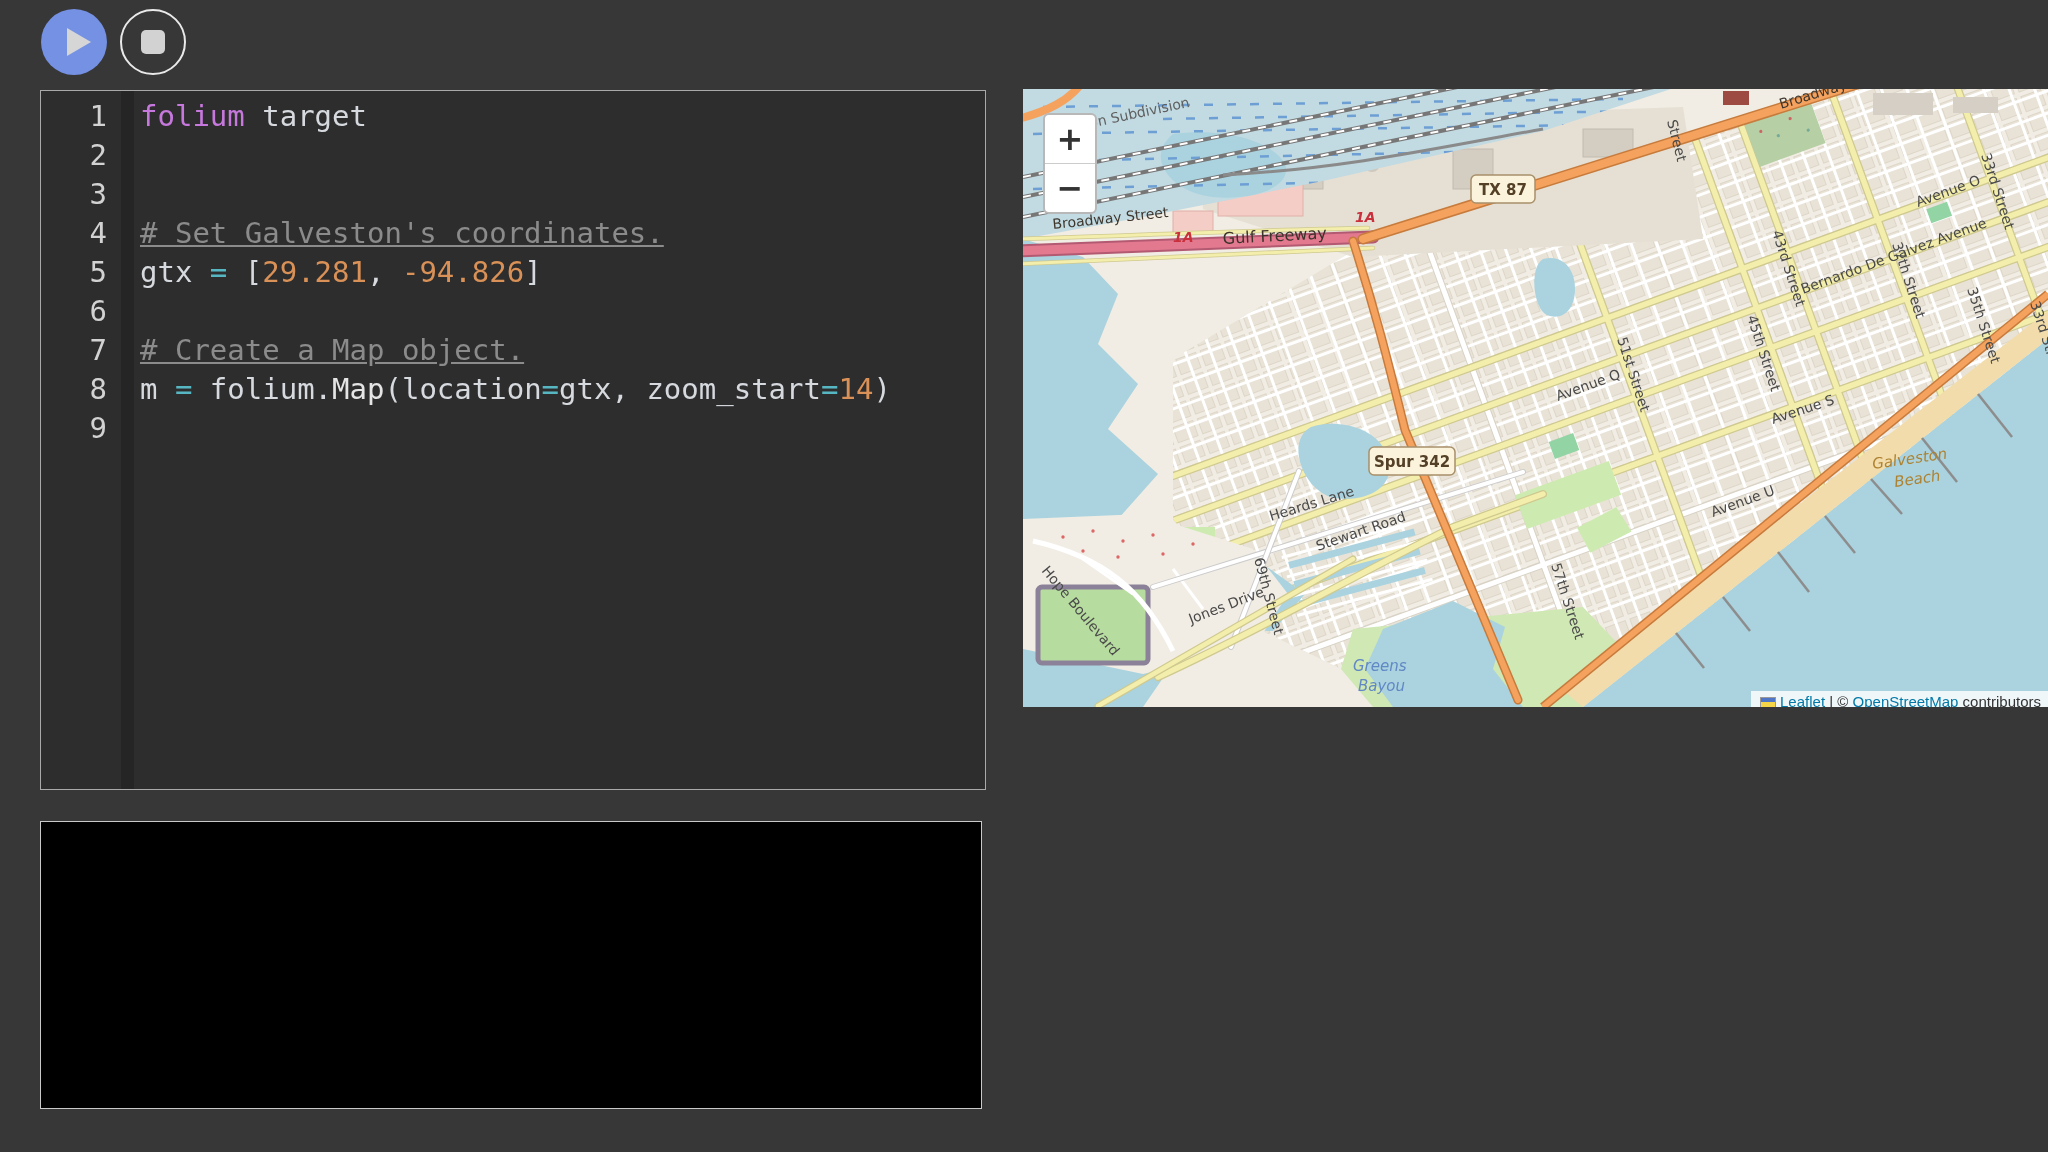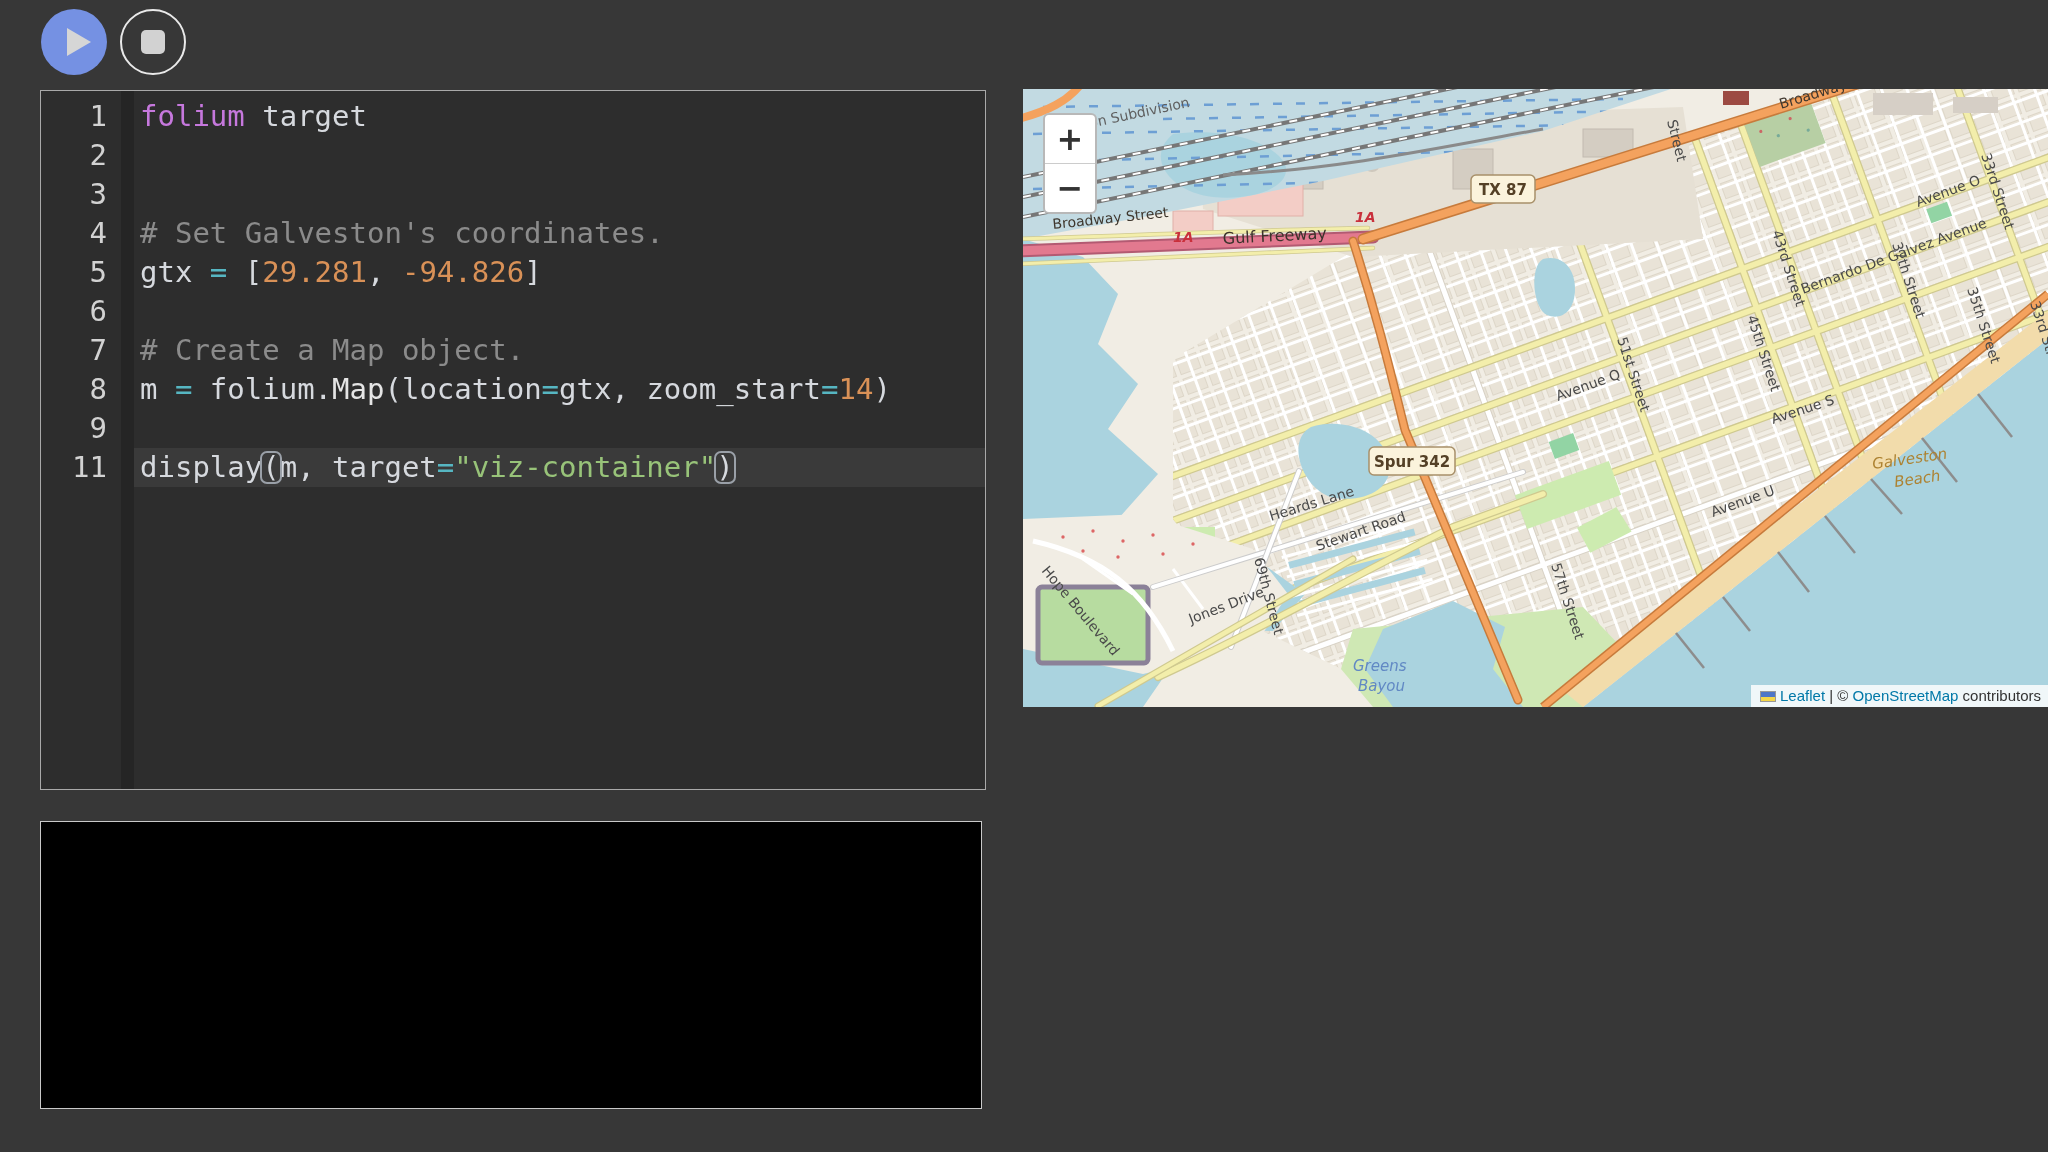--- a/index.html
+++ b/index.html
@@ -19,21 +19,21 @@
           border:1px solid #a9a9a9;box-sizing:border-box;overflow:hidden;
           font-family:"DejaVu Sans Mono",monospace;font-size:29px;}
   #gutter-bar{position:absolute;left:80px;top:0;bottom:0;width:13px;background:#252525;}
   #code-lines{position:absolute;left:0;top:6px;right:0;}
   .row{display:flex;height:39px;line-height:39px;white-space:pre;}
   .ln{width:66px;padding-right:14px;text-align:right;color:#d2d2d2;flex:none;}
   .gsep{width:13px;flex:none;}
   .code{flex:1;padding-left:6px;color:#d6d9de;}
   .row.active .code{background:#3a3a3a;}
   .tok-kw{color:#c678dd;}
-  .tok-cm{color:#8b8b8b;}
+  .tok-cm{color:#8b8b8b;text-decoration:underline;}
   .tok-num{color:#d99157;}
   .tok-op{color:#56b6c2;}
   .tok-fn{color:#e5e5e5;}
   .tok-str{color:#98c379;}
   .tok-pl{color:#d6d9de;}
   .tok-mt{position:relative;display:inline-block;}
   .tok-mt::after{content:"";position:absolute;left:-2px;right:-2px;top:3px;bottom:3px;
     border:2px solid #9aa0a8;border-radius:7px;}
 
   
@@ -41,21 +41,21 @@
           border:1px solid #c9c9c9;box-sizing:border-box;color:#ddd;font-family:"DejaVu Sans Mono",monospace;}
 
   
   #map{position:absolute;left:1023px;top:89px;width:1025px;height:618px;background:#aad3df;overflow:hidden;}
   #map svg{position:absolute;left:0;top:0;}
   #zoomctl{position:absolute;left:20px;top:24px;width:50px;background:#fff;border:2px solid rgba(0,0,0,.28);
            border-radius:6px;overflow:hidden;z-index:5;}
   .zbtn{height:48px;line-height:48px;text-align:center;font-size:32px;font-weight:bold;color:#333;cursor:pointer;
         font-family:"DejaVu Sans",sans-serif;}
   #zoom-in{border-bottom:1px solid #ccc;}
-  #attribution{position:absolute;right:0;bottom:0;height:22px;line-height:22px;background:rgba(255,255,255,.82);
+  #attribution{position:absolute;right:0;bottom:0;height:16px;line-height:22px;background:rgba(255,255,255,.82);
     padding:0 7px 0 9px;font-size:15px;color:#333;z-index:5;white-space:nowrap;}
   #attribution a{color:#0078a8;text-decoration:none;cursor:pointer;}
   .flag{display:inline-block;width:16px;height:11px;vertical-align:-1px;margin-right:4px;
     background:linear-gradient(#4e76c7 0 50%,#f4d648 50% 100%);border:1px solid #999;box-sizing:border-box;}
 
   
   text{font-family:"DejaVu Sans",sans-serif;}
   .lb-st{font-size:14px;fill:#4a4a4a;}
   .lb-rail{font-size:14px;fill:#606060;}
   .lb-road{font-size:14px;fill:#3f372e;}
@@ -83,21 +83,20 @@
     <div id="code-lines">
         <div class="row"><span class="ln">1</span><span class="gsep"></span><span class="code"><span class="tok-kw">folium</span><span class="tok-pl"> target</span></span></div>
         <div class="row"><span class="ln">2</span><span class="gsep"></span><span class="code"></span></div>
         <div class="row"><span class="ln">3</span><span class="gsep"></span><span class="code"></span></div>
         <div class="row"><span class="ln">4</span><span class="gsep"></span><span class="code"><span class="tok-cm"># Set Galveston's coordinates.</span></span></div>
         <div class="row"><span class="ln">5</span><span class="gsep"></span><span class="code"><span class="tok-pl">gtx </span><span class="tok-op">=</span><span class="tok-pl"> [</span><span class="tok-num">29.281</span><span class="tok-pl">, </span><span class="tok-num">-94.826</span><span class="tok-pl">]</span></span></div>
         <div class="row"><span class="ln">6</span><span class="gsep"></span><span class="code"></span></div>
         <div class="row"><span class="ln">7</span><span class="gsep"></span><span class="code"><span class="tok-cm"># Create a Map object.</span></span></div>
         <div class="row"><span class="ln">8</span><span class="gsep"></span><span class="code"><span class="tok-pl">m </span><span class="tok-op">=</span><span class="tok-pl"> folium.</span><span class="tok-fn">Map</span><span class="tok-pl">(location</span><span class="tok-op">=</span><span class="tok-pl">gtx, zoom_start</span><span class="tok-op">=</span><span class="tok-num">14</span><span class="tok-pl">)</span></span></div>
         <div class="row"><span class="ln">9</span><span class="gsep"></span><span class="code"></span></div>
-        <div class="row active"><span class="ln">11</span><span class="gsep"></span><span class="code"><span class="tok-pl">display</span><span class="tok-pl tok-mt">(</span><span class="tok-pl">m, target</span><span class="tok-op">=</span><span class="tok-str">"viz-container"</span><span class="tok-pl tok-mt">)</span></span></div>
       </div>
   </div>
 
   <div id="output"></div>
 
   <div id="map">
     <svg width="1025" height="618" viewBox="0 0 1025 618">
       <defs>
         <pattern id="blk" width="26" height="21" patternUnits="userSpaceOnUse" patternTransform="rotate(-20 512 300)">
           <rect x="2.5" y="2.5" width="21" height="16" fill="#e9e3d7" stroke="#ddd6c8" stroke-width="1"></rect>

